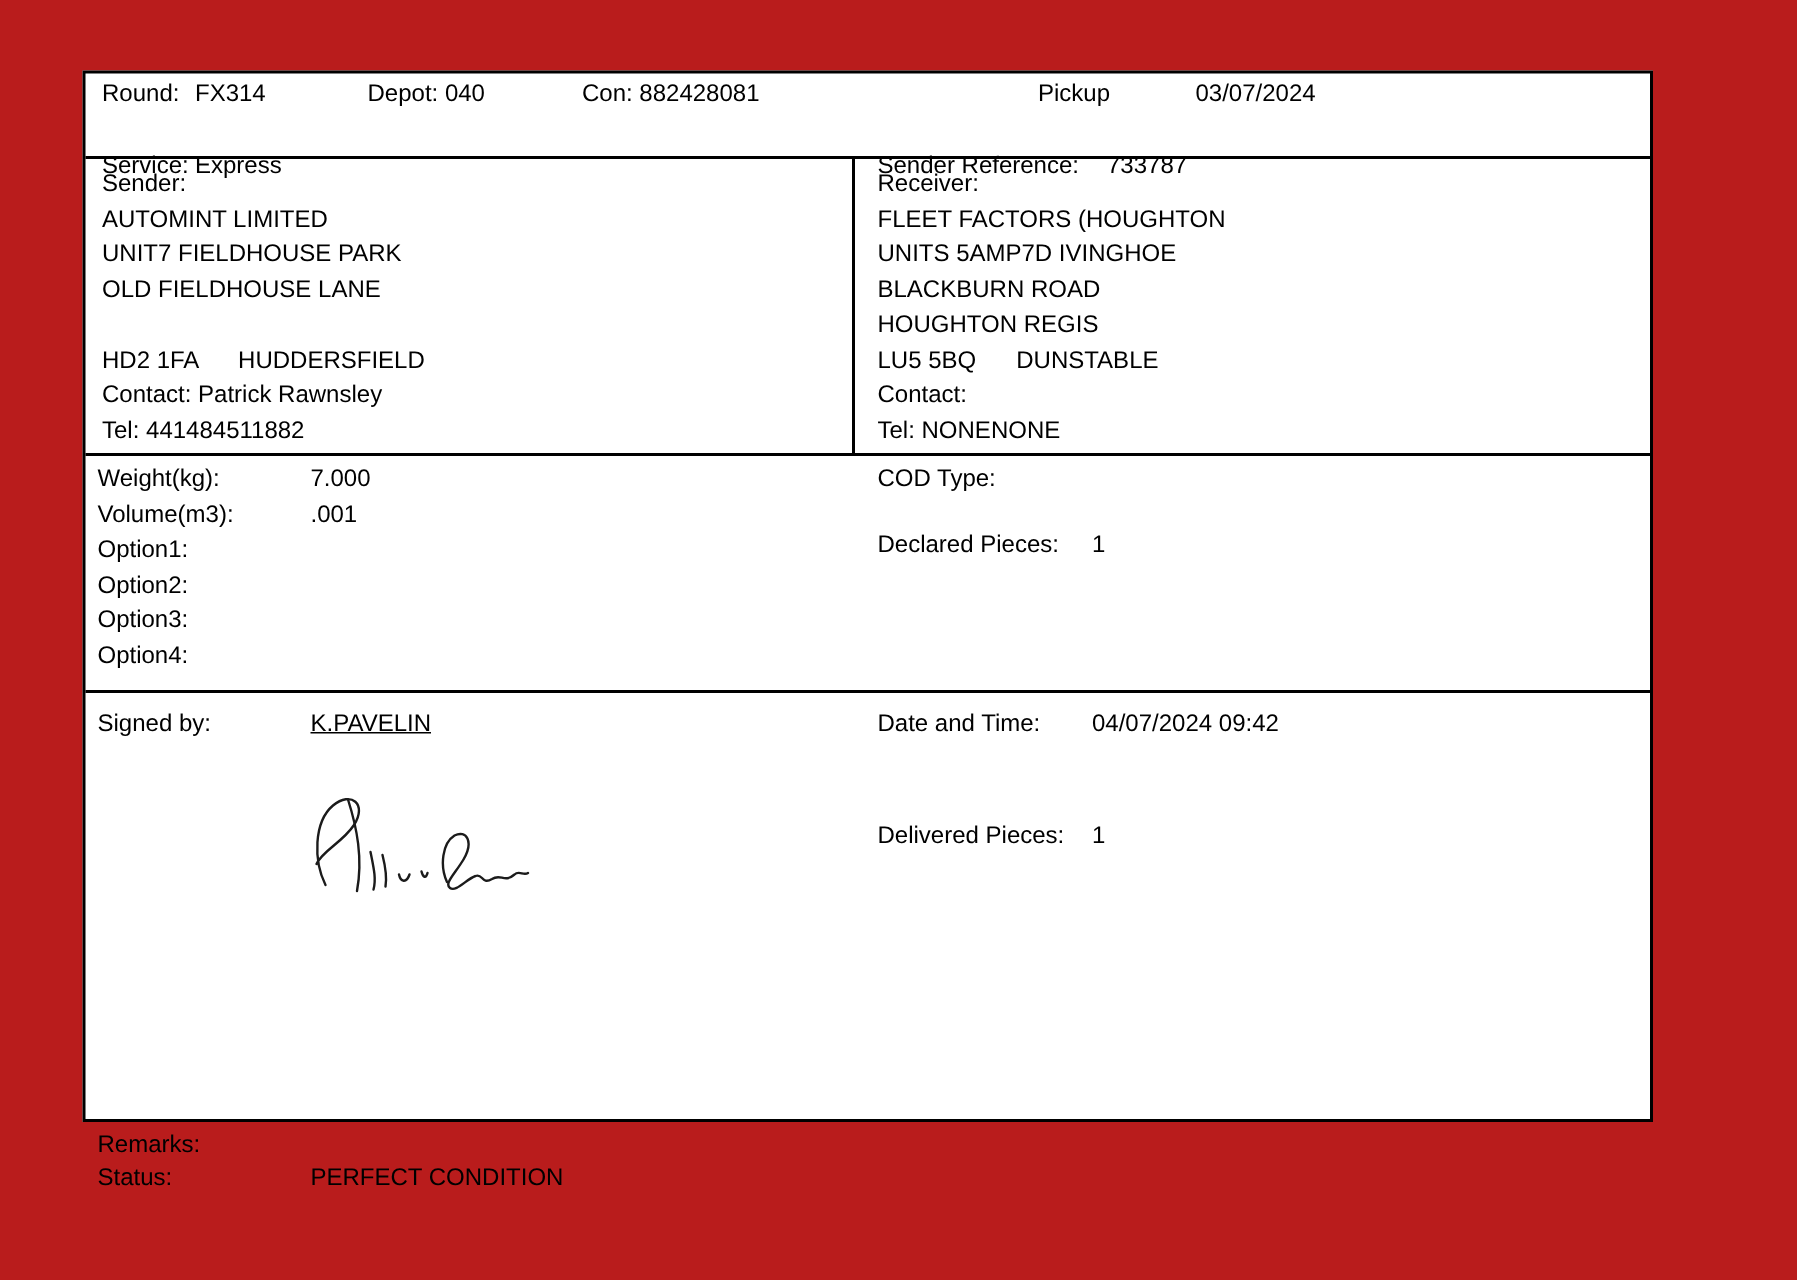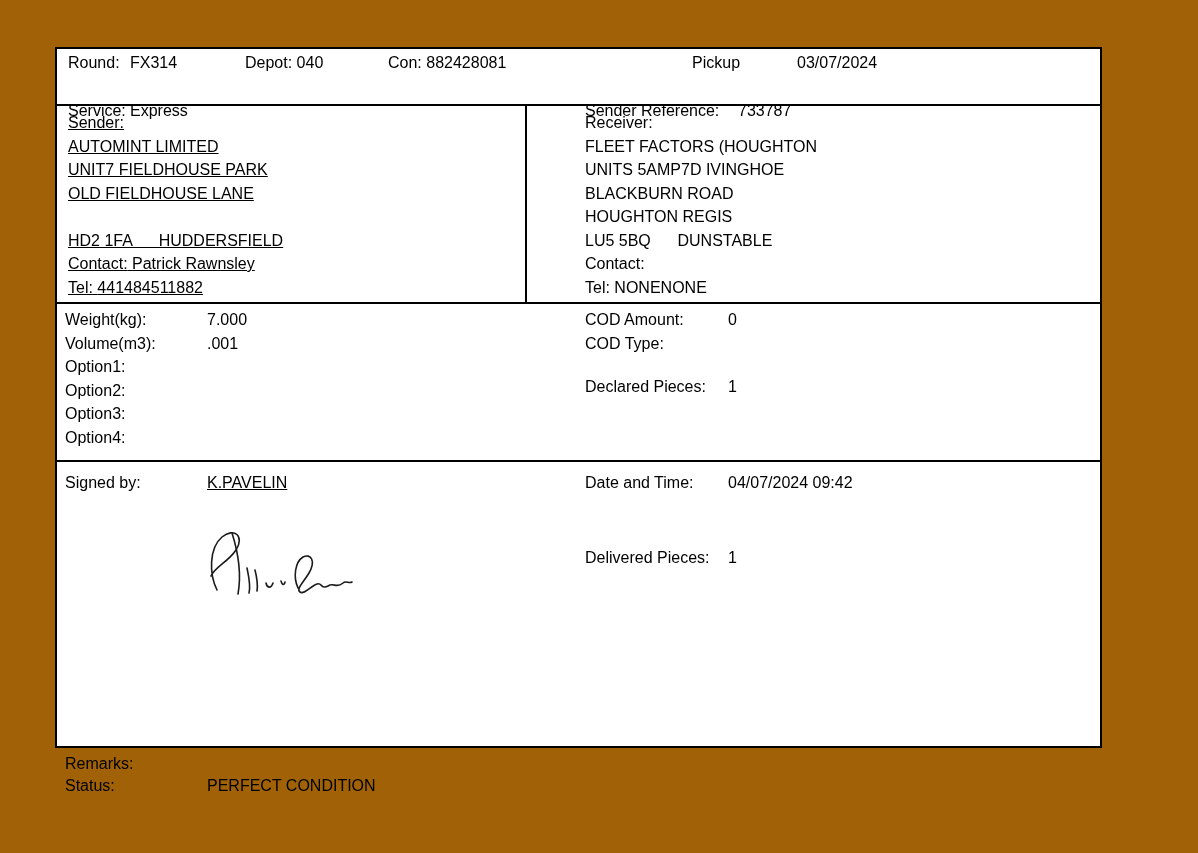--- a/index.html
+++ b/index.html
@@ -1,20 +1,20 @@
 <!DOCTYPE html>
 <html><head>
 <meta charset="utf-8">
 <style>
   * { margin:0; padding:0; box-sizing:border-box; }
   html,body { background:#ffffff; }
   .page {
     position:relative;
     width:1198px; height:853px;
-    background:#a16207;
+    background:#b91c1c;
     font-family:"Liberation Sans", sans-serif;
     font-size:16px;
     color:#000000;
     overflow:hidden;
   }
   .doc-box {
     position:absolute; left:55px; top:47px;
     width:1047px; height:701px;
     border:2px solid #000000;
     display:flex; flex-direction:column;
@@ -24,24 +24,23 @@
   .header-row   { height:57px;  border-bottom:2px solid #000000; }
   .parties-row  { height:198px; border-bottom:2px solid #000000; }
   .details-row  { height:158px; border-bottom:2px solid #000000; }
   .signature-row{ flex:1; }
   .abs { position:absolute; white-space:pre; }
   
   .hdr-l1 { top:5px; }
   .hdr-l2 { top:29px;margin-top:24px; }
   
   .party-left {
-    position:absolute; left:0; top:0; width:470px; height:100%;
+    position:absolute; left:0; top:0; width:513px; height:100%;
     border-right:2px solid #000000;
     padding:5px 10px 0 11px;
-    text-decoration:underline;
   }
   .party-right {
     position:absolute; left:515px; top:0; right:0; height:100%;
     padding:5px 10px 0 13px;
   }
   .addr-line { line-height:23.5px; min-height:23.5px; white-space:pre; }
   .inline-pair { line-height:23.5px; white-space:pre; }
   
   .det-left  { position:absolute; left:0; top:4px; width:513px; padding-left:8px; }
   .det-right { position:absolute; left:515px; top:4px; right:0; padding-left:13px; }
@@ -105,21 +104,20 @@
     <div class="row details-row">
       <div class="det-left">
         <div class="det-line"><span class="lbl">Weight(kg):</span><span>7.000</span></div>
         <div class="det-line"><span class="lbl">Volume(m3):</span><span>.001</span></div>
         <div class="det-line"><span class="lbl">Option1:</span><span></span></div>
         <div class="det-line"><span class="lbl">Option2:</span><span></span></div>
         <div class="det-line"><span class="lbl">Option3:</span><span></span></div>
         <div class="det-line"><span class="lbl">Option4:</span><span></span></div>
       </div>
       <div class="det-right">
-        <div class="det-line"><span class="lbl-r">COD Amount:</span><span>0</span></div>
         <div class="det-line"><span class="lbl-r">COD Type:</span><span></span></div>
         <div class="det-line det-gap"><span class="lbl-r">Declared Pieces:</span><span>1</span></div>
       </div>
     </div>
 
     <div class="row signature-row">
       <div class="sig-left">
         <div class="sig-line"><span class="lbl">Signed by:</span><span>K.PAVELIN</span></div>
       </div>
       <svg class="signature-svg" viewBox="0 0 150 68" aria-hidden="true">

